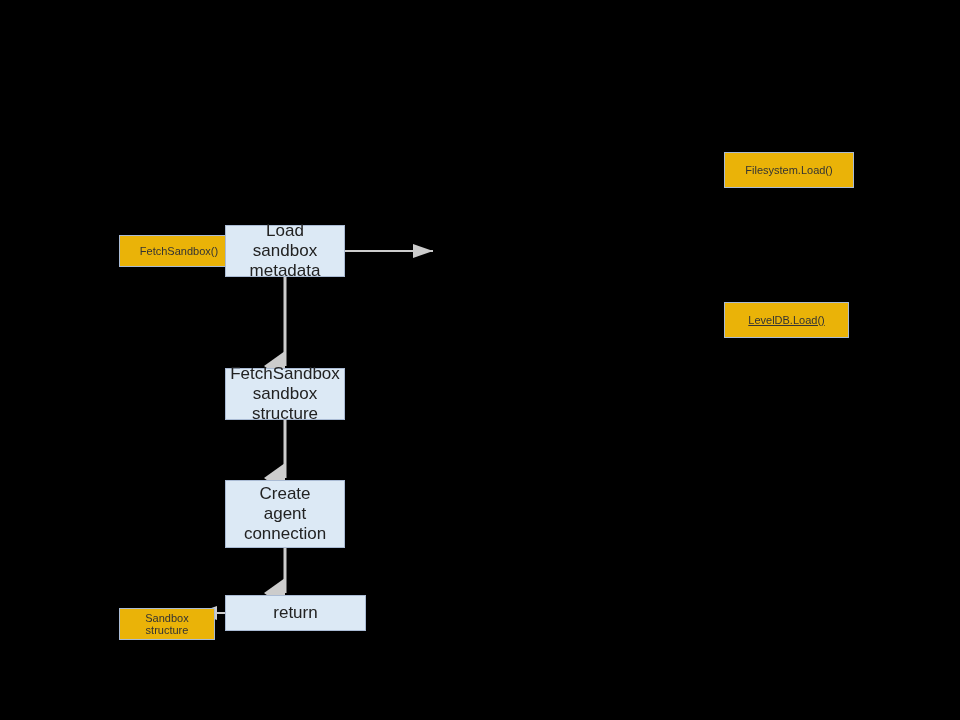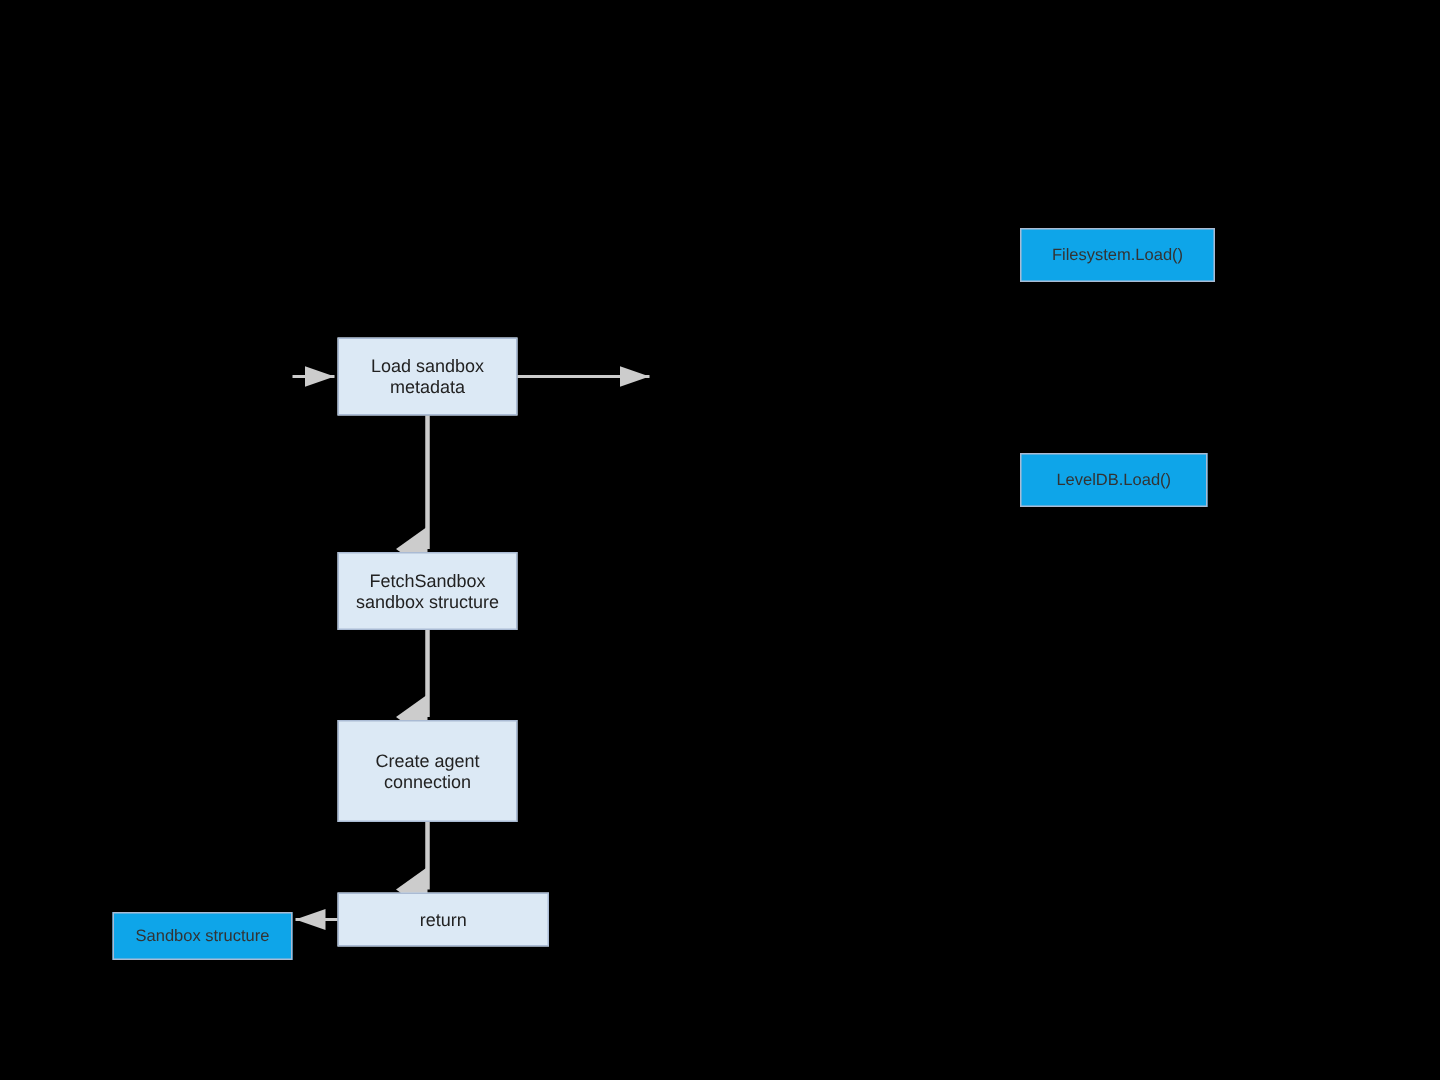--- a/index.html
+++ b/index.html
@@ -16,47 +16,48 @@
       top: 0; left: 0;
       width: 960px;
       height: 720px;
     }
     
     .node {
       position: absolute;
       background: #dce9f5;
       border: 1px solid #aabbd4;
       text-align: center;
-      font-size: 12px;
+      font-size: 17px;
       color: #222;
       display: flex;
       align-items: center;
       justify-content: center;
       padding: 6px 10px;
     }
     
     .arrow-svg {
       position: absolute;
       top: 0; left: 0;
       width: 960px;
       height: 720px;
       pointer-events: none;
     }
     
     .label-node {
       position: absolute;
-      background: #0ea5e9;
+      background: #eab308;
       border: 1px solid #aabbd4;
       text-align: center;
       font-size: 11px;
       color: #333;
       display: flex;
       align-items: center;
       justify-content: center;
       padding: 4px 8px;
+      margin-left: 44px;
     }
   </style>
 </head>
 <body>
 
 <div class="diagram-container">
 
   <svg class="arrow-svg">
 
     <defs>
@@ -77,29 +78,30 @@
 
     <line x1="285" y1="277" x2="285" y2="366" stroke="#cccccc" stroke-width="3" marker-end="url(#arrowhead-down)"></line>
 
     <line x1="285" y1="420" x2="285" y2="478" stroke="#cccccc" stroke-width="3" marker-end="url(#arrowhead-down)"></line>
 
     <line x1="285" y1="532" x2="285" y2="593" stroke="#cccccc" stroke-width="3" marker-end="url(#arrowhead-down)"></line>
 
     <line x1="225" y1="613" x2="197" y2="613" stroke="#cccccc" stroke-width="2" marker-end="url(#arrowhead-white)"></line>
   </svg>
 
+  <div class="label-node" style="left:75px; top:235px; width:120px; height:32px;">FetchSandbox()</div>
 
   <div class="node" style="left:225px; top:225px; width:120px; height:52px;">Load sandbox metadata</div>
 
 
   <div class="node" style="left:225px; top:368px; width:120px; height:52px;">FetchSandbox sandbox structure</div>
 
   <div class="node" style="left:225px; top:480px; width:120px; height:68px;">Create agent connection</div>
 
   <div class="node" style="left:225px; top:595px; width:141px; height:36px;">return</div>
 
-  <div class="label-node" style="left:75px; top:608px; width:120px; height:32px;">Sandbox structure</div>
+  <div class="label-node" style="left:75px; top:608px; width:96px; height:32px;">Sandbox structure</div>
 
   <div class="label-node" style="left:680px; top:152px; width:130px; height:36px;">Filesystem.Load()</div>
 
-  <div class="label-node" style="left:680px; top:302px; width:125px; height:36px;">LevelDB.Load()</div>
+  <div class="label-node" style="left:680px; top:302px; width:125px; height:36px;text-decoration:underline;">LevelDB.Load()</div>
 
 </div>
 
 </body></html>

